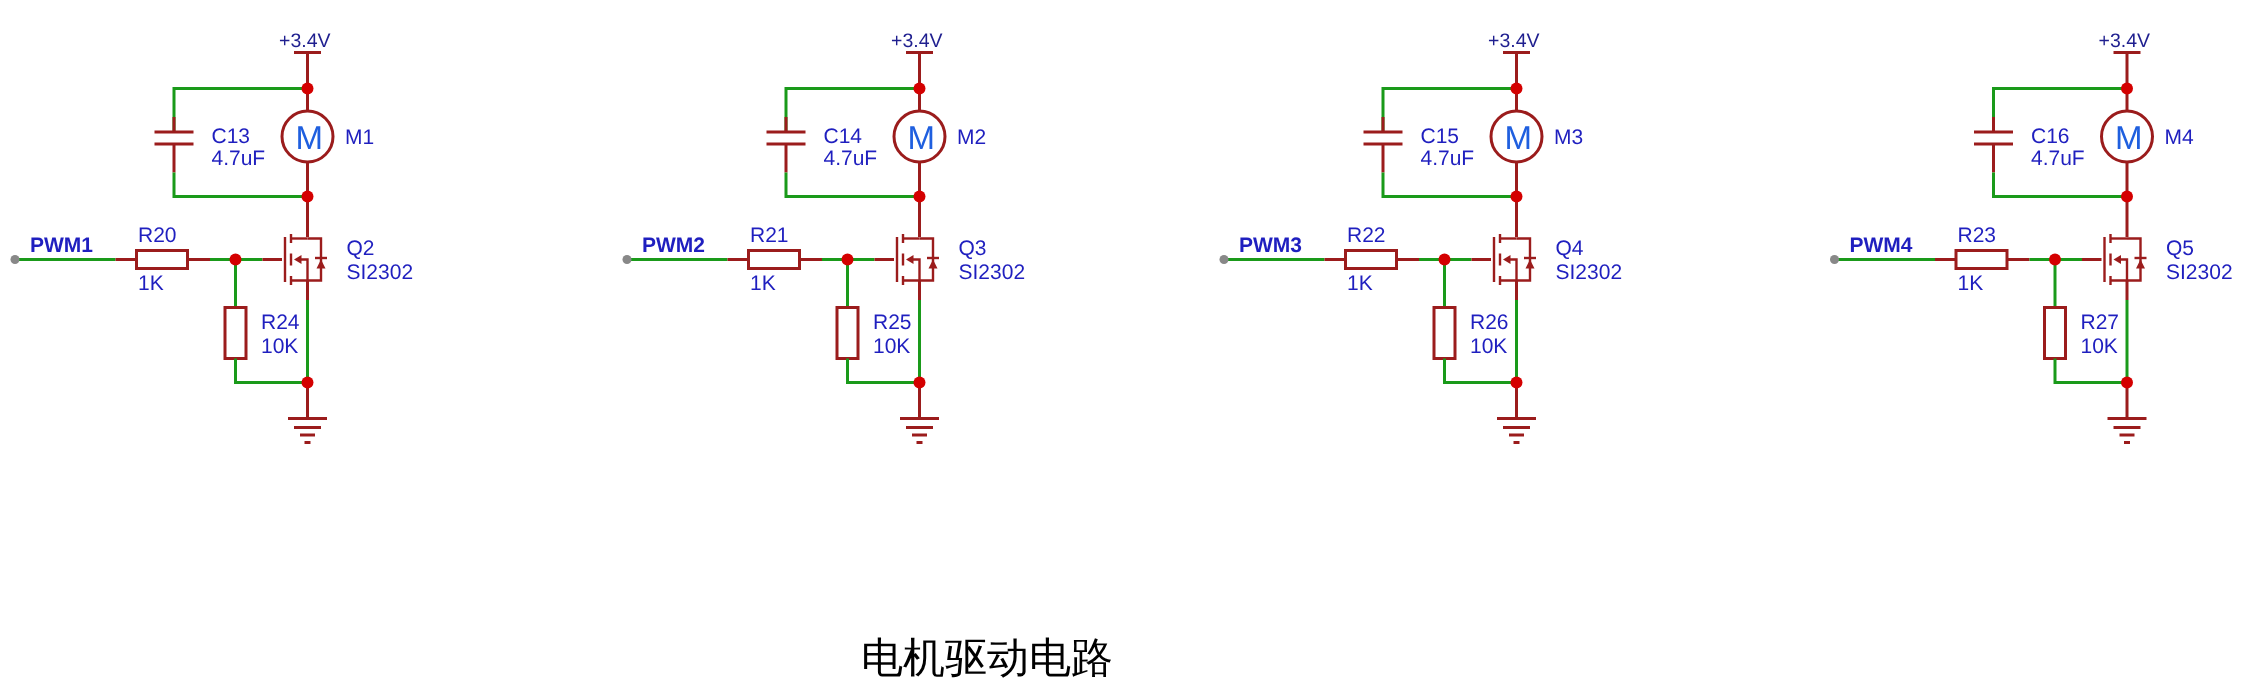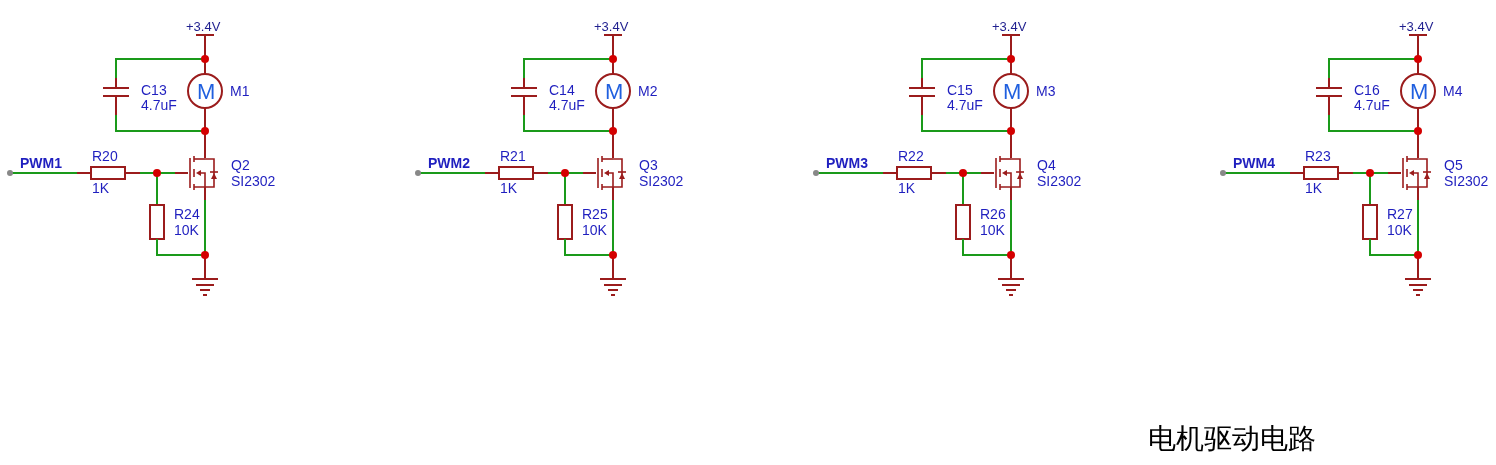--- a/index.html
+++ b/index.html
@@ -6,21 +6,21 @@
   body{width:1496px;height:465px;position:relative;overflow:hidden;font-family:"Liberation Sans",sans-serif;}
   svg#schem{position:absolute;left:0;top:0;}
   .lbl{font-family:"Liberation Sans",sans-serif;font-size:14px;fill:#1f1fbf;}
   .net{font-family:"Liberation Sans",sans-serif;font-size:14px;font-weight:bold;fill:#1f1fbf;}
   .pwr{font-family:"Liberation Sans",sans-serif;font-size:13px;fill:#1f1f8f;}
   .mtext{font-family:"Liberation Sans",sans-serif;font-size:22px;fill:#1f5fdf;}
   .w{stroke:#1a9a1a;stroke-width:2;fill:none;}
   .p{stroke:#9b1c1c;stroke-width:2;fill:none;}
   .pt{stroke:#9b1c1c;stroke-width:1.6;fill:none;}
   .dot{fill:#d40000;}
-  #title{position:absolute;left:0;width:1316px;top:420px;text-align:right;font-size:28px;color:#000;font-family:"DejaVu Sans",sans-serif;}
+  #title{position:absolute;left:0;width:1316px;top:420px;text-align:center;font-size:28px;color:#000;font-family:"DejaVu Sans",sans-serif;}
 </style>
 </head>
 <body>
 
 <svg id="schem" width="1496" height="420">
   <defs>
     <g id="circ">
 
       <line class="p" x1="196" y1="35" x2="214" y2="35"></line>
       <line class="p" x1="205" y1="35" x2="205" y2="59"></line>

